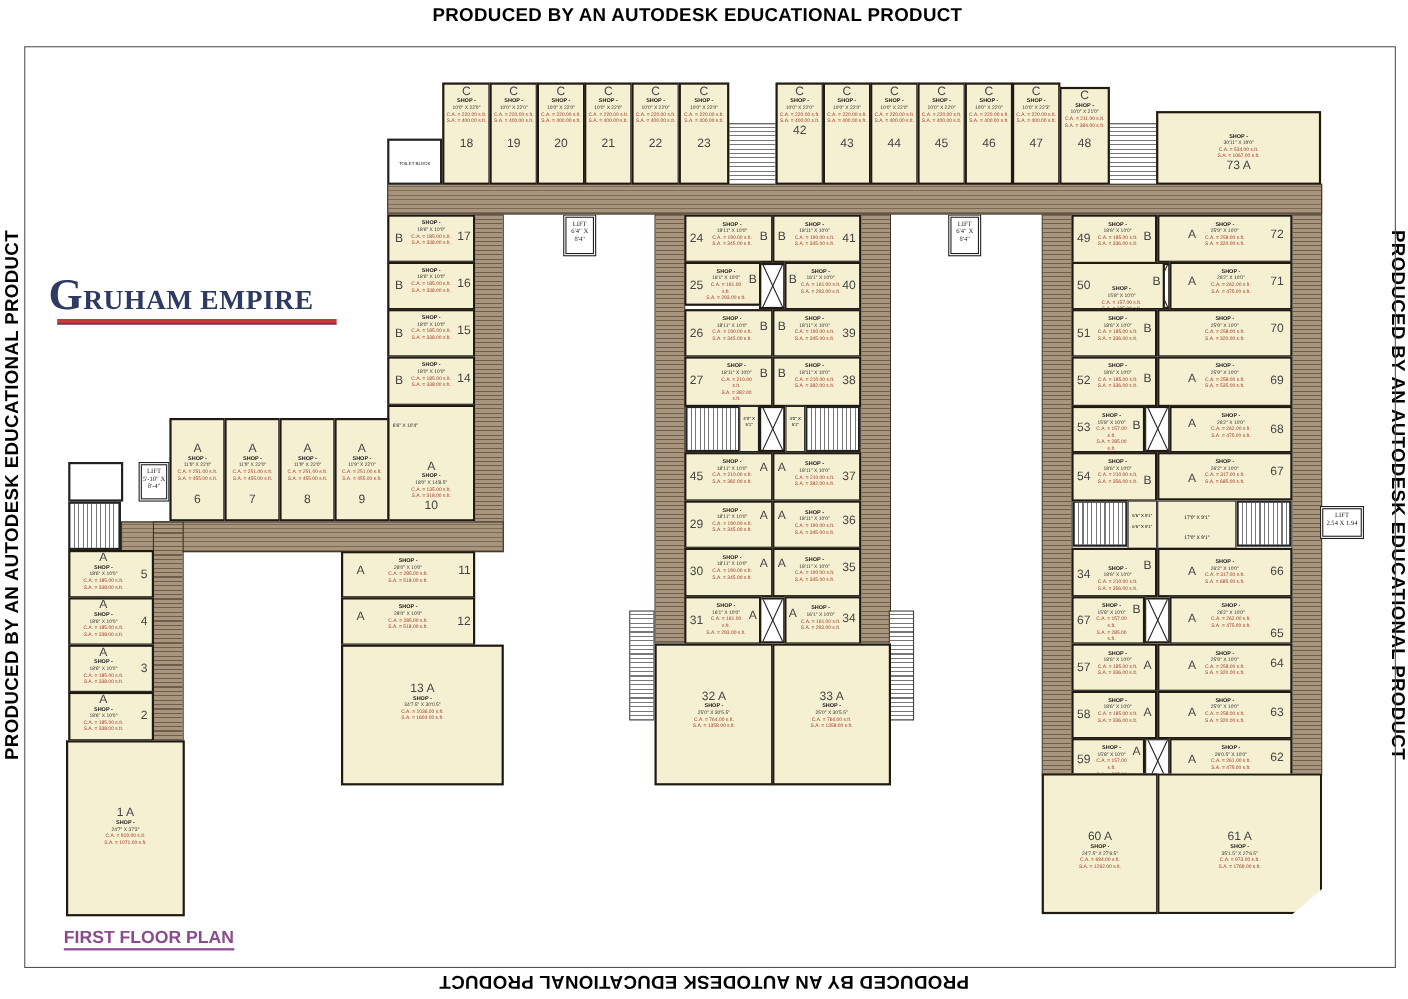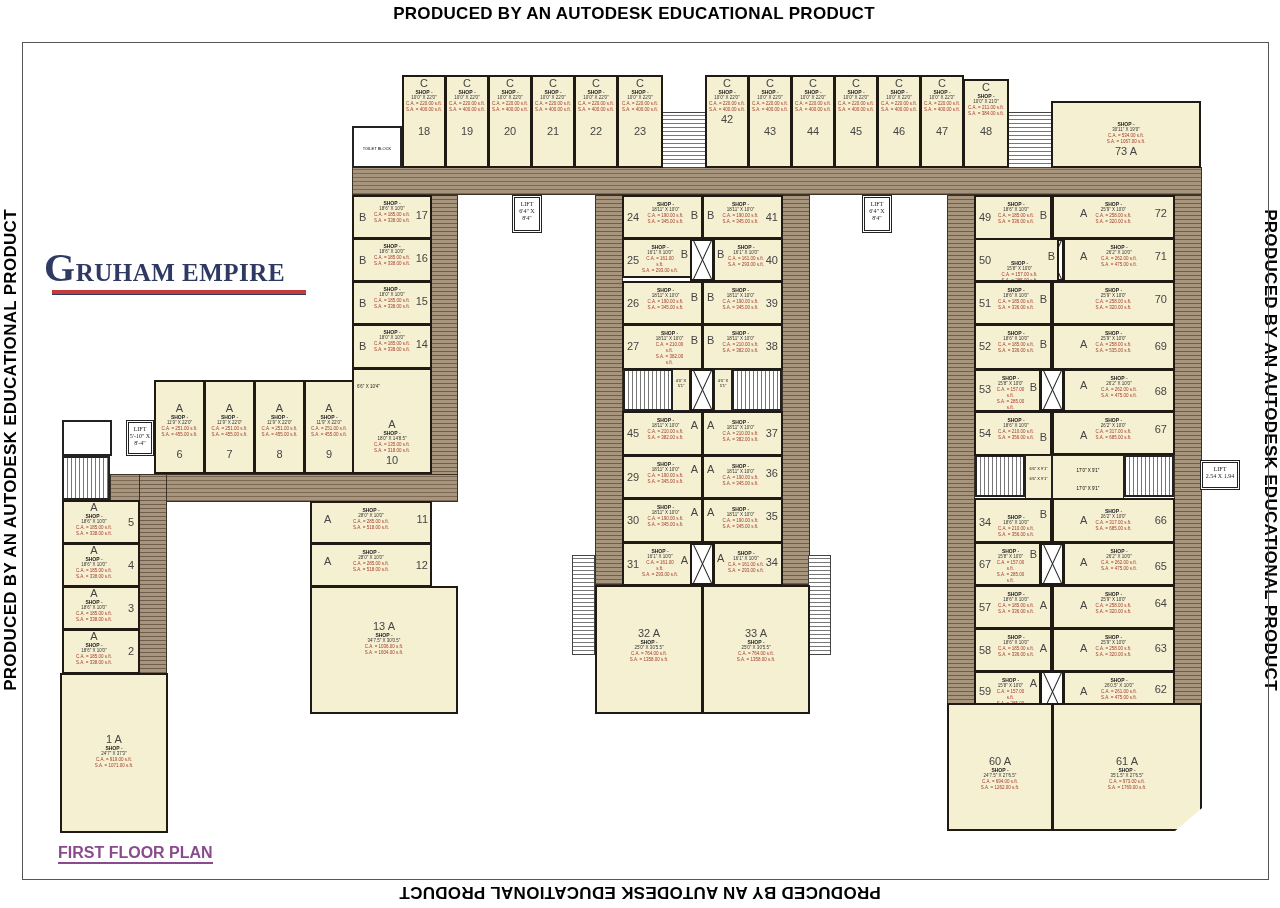--- a/index.html
+++ b/index.html
@@ -650,21 +650,21 @@
     <span class="ca">C.A. = 317.00 s.ft.</span>
     <span class="ca">S.A. = 685.00 s.ft.</span>
     <span class="num" style="position:absolute;right:6px;top:14px">66</span>
   </div>
 <div class="shop" style="left:1063px;top:542px;width:112px;height:44px;padding:4px 22px 0 22px;">
     <span class="cat" style="position:absolute;left:15px;top:12px">A</span>
     <span class="tt">SHOP -</span>
     <span class="dim">26'2" X 10'0"</span>
     <span class="ca">C.A. = 262.00 s.ft.</span>
     <span class="ca">S.A. = 475.00 s.ft.</span>
-    <span class="num" style="position:absolute;right:6px;top:16px">65</span>
+    <span class="num" style="position:absolute;right:6px;top:26px">65</span>
   </div>
 <div class="shop" style="left:1052px;top:585px;width:123px;height:44px;padding:4px 22px 0 22px;">
     <span class="cat" style="position:absolute;left:26px;top:12px">A</span>
     <span class="tt">SHOP -</span>
     <span class="dim">25'9" X 10'0"</span>
     <span class="ca">C.A. = 258.00 s.ft.</span>
     <span class="ca">S.A. = 320.00 s.ft.</span>
     <span class="num" style="position:absolute;right:6px;top:10px">64</span>
   </div>
 <div class="shop" style="left:1052px;top:628px;width:123px;height:44px;padding:4px 22px 0 22px;">

